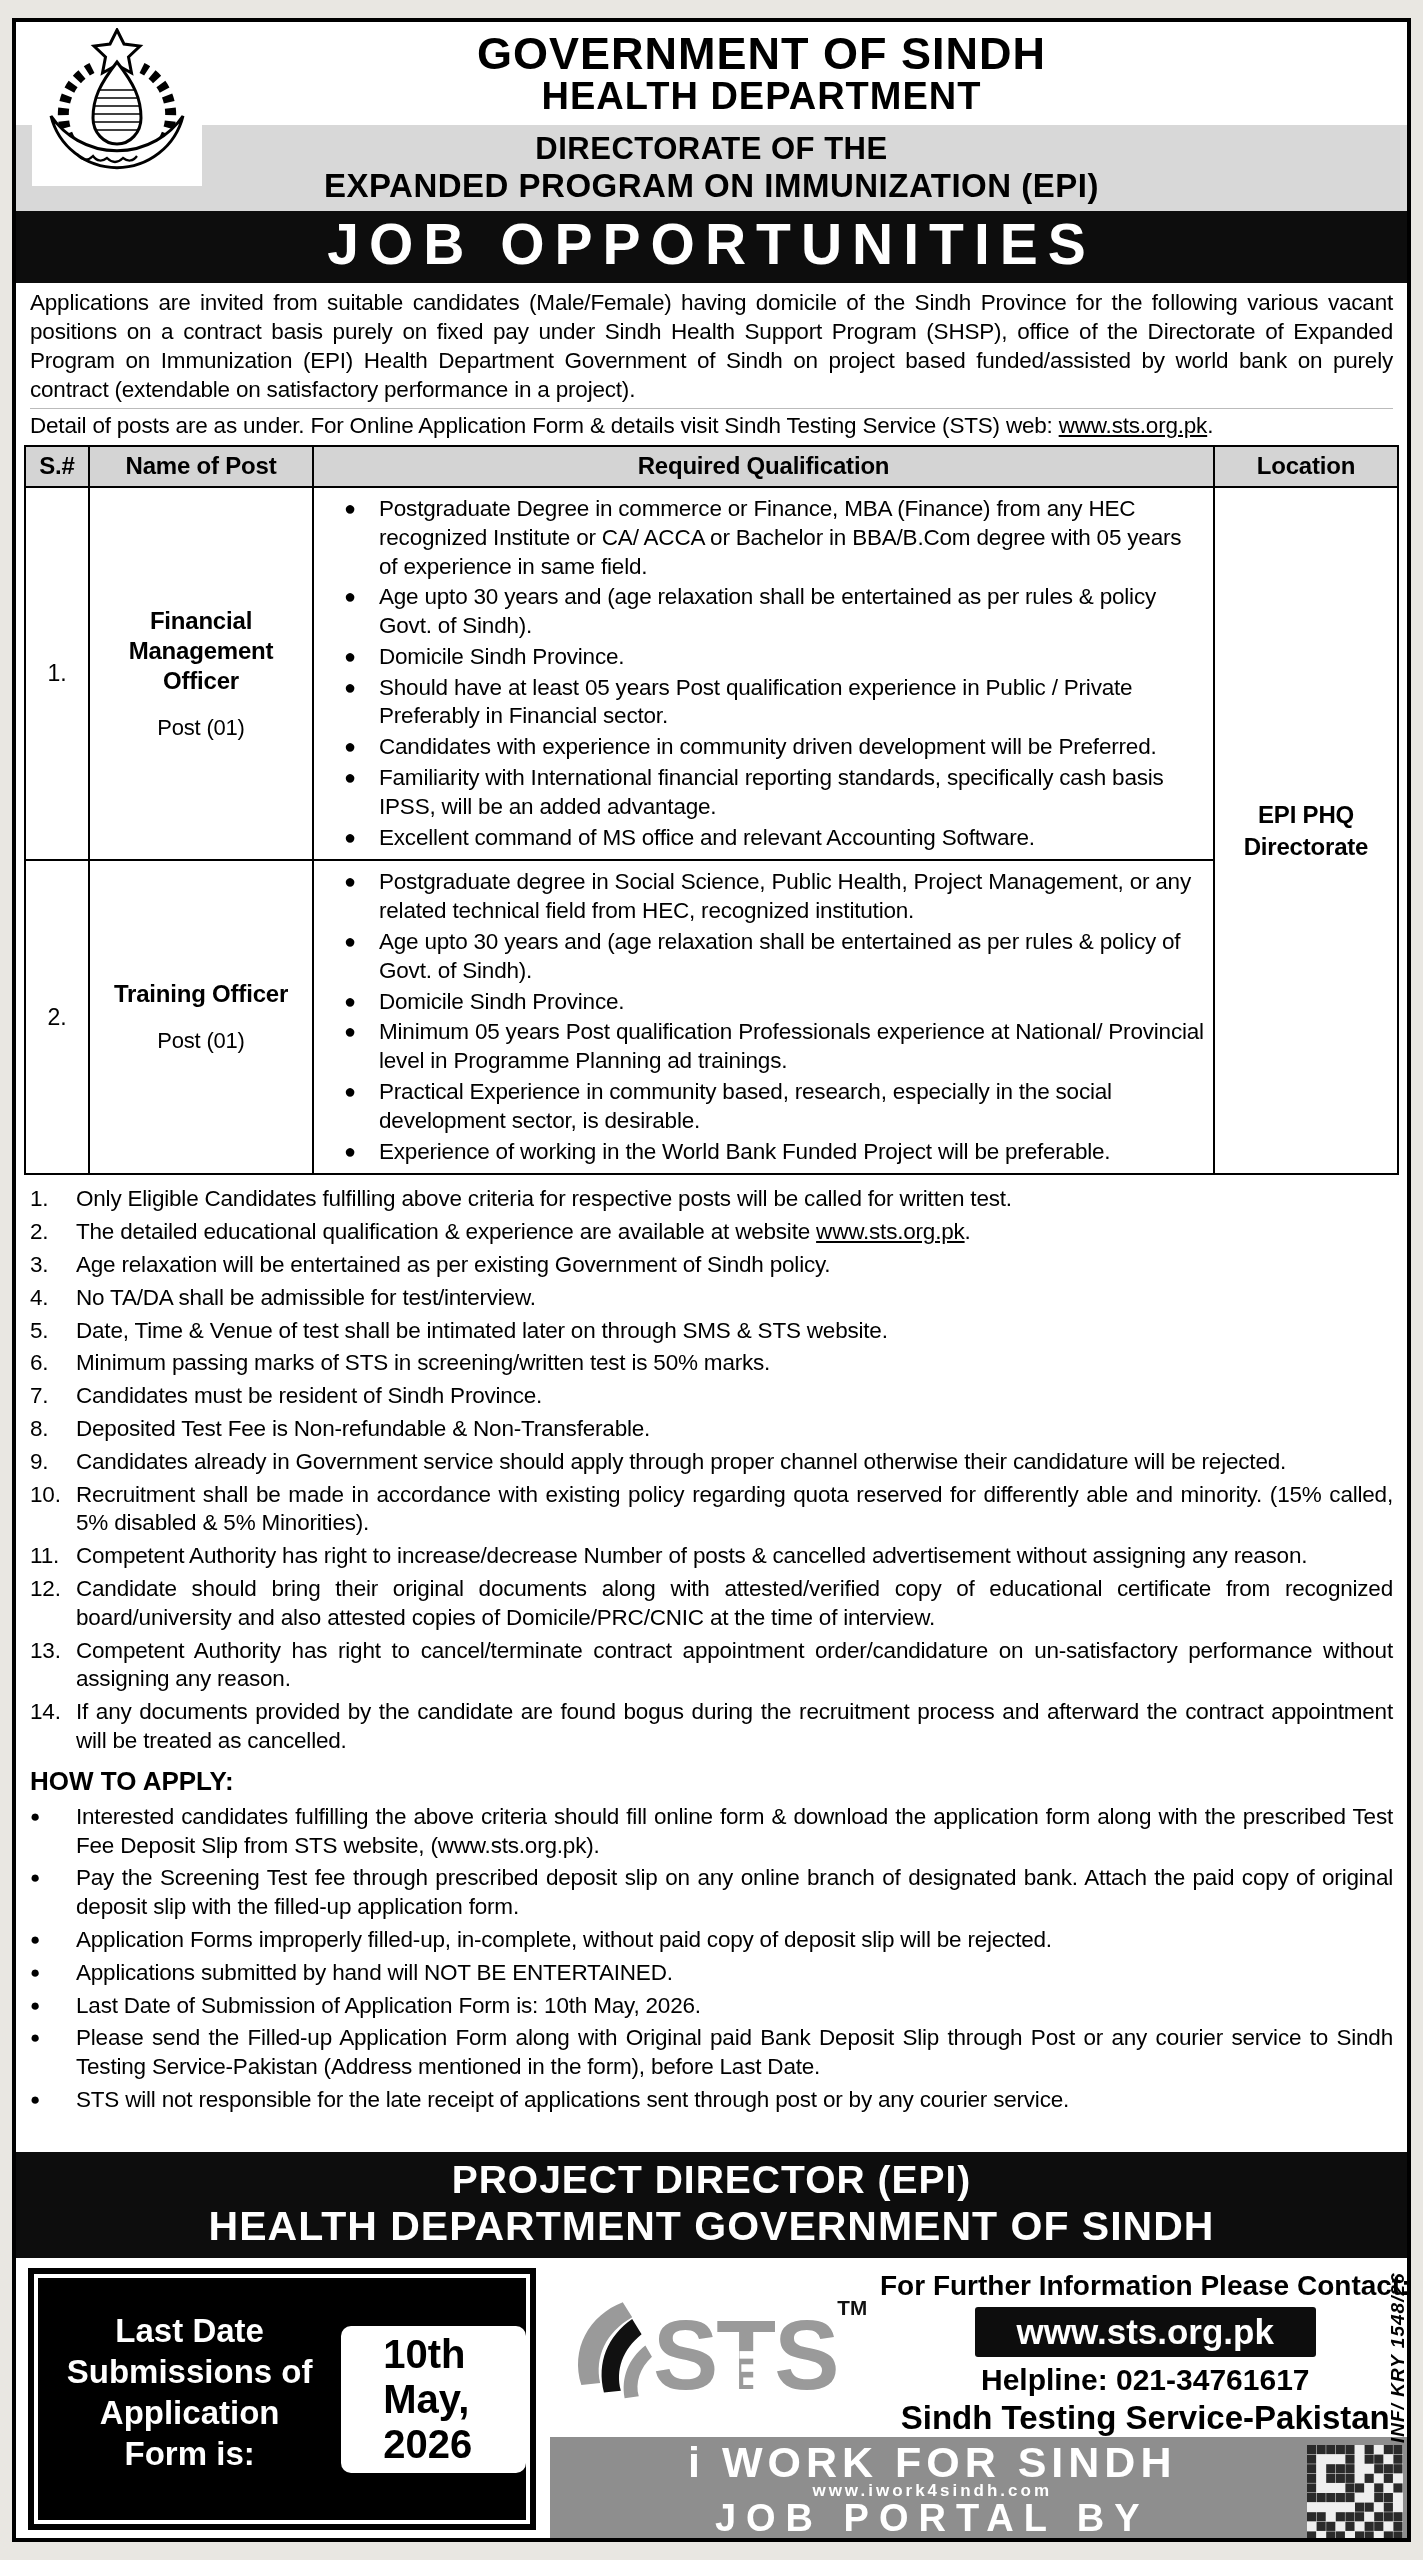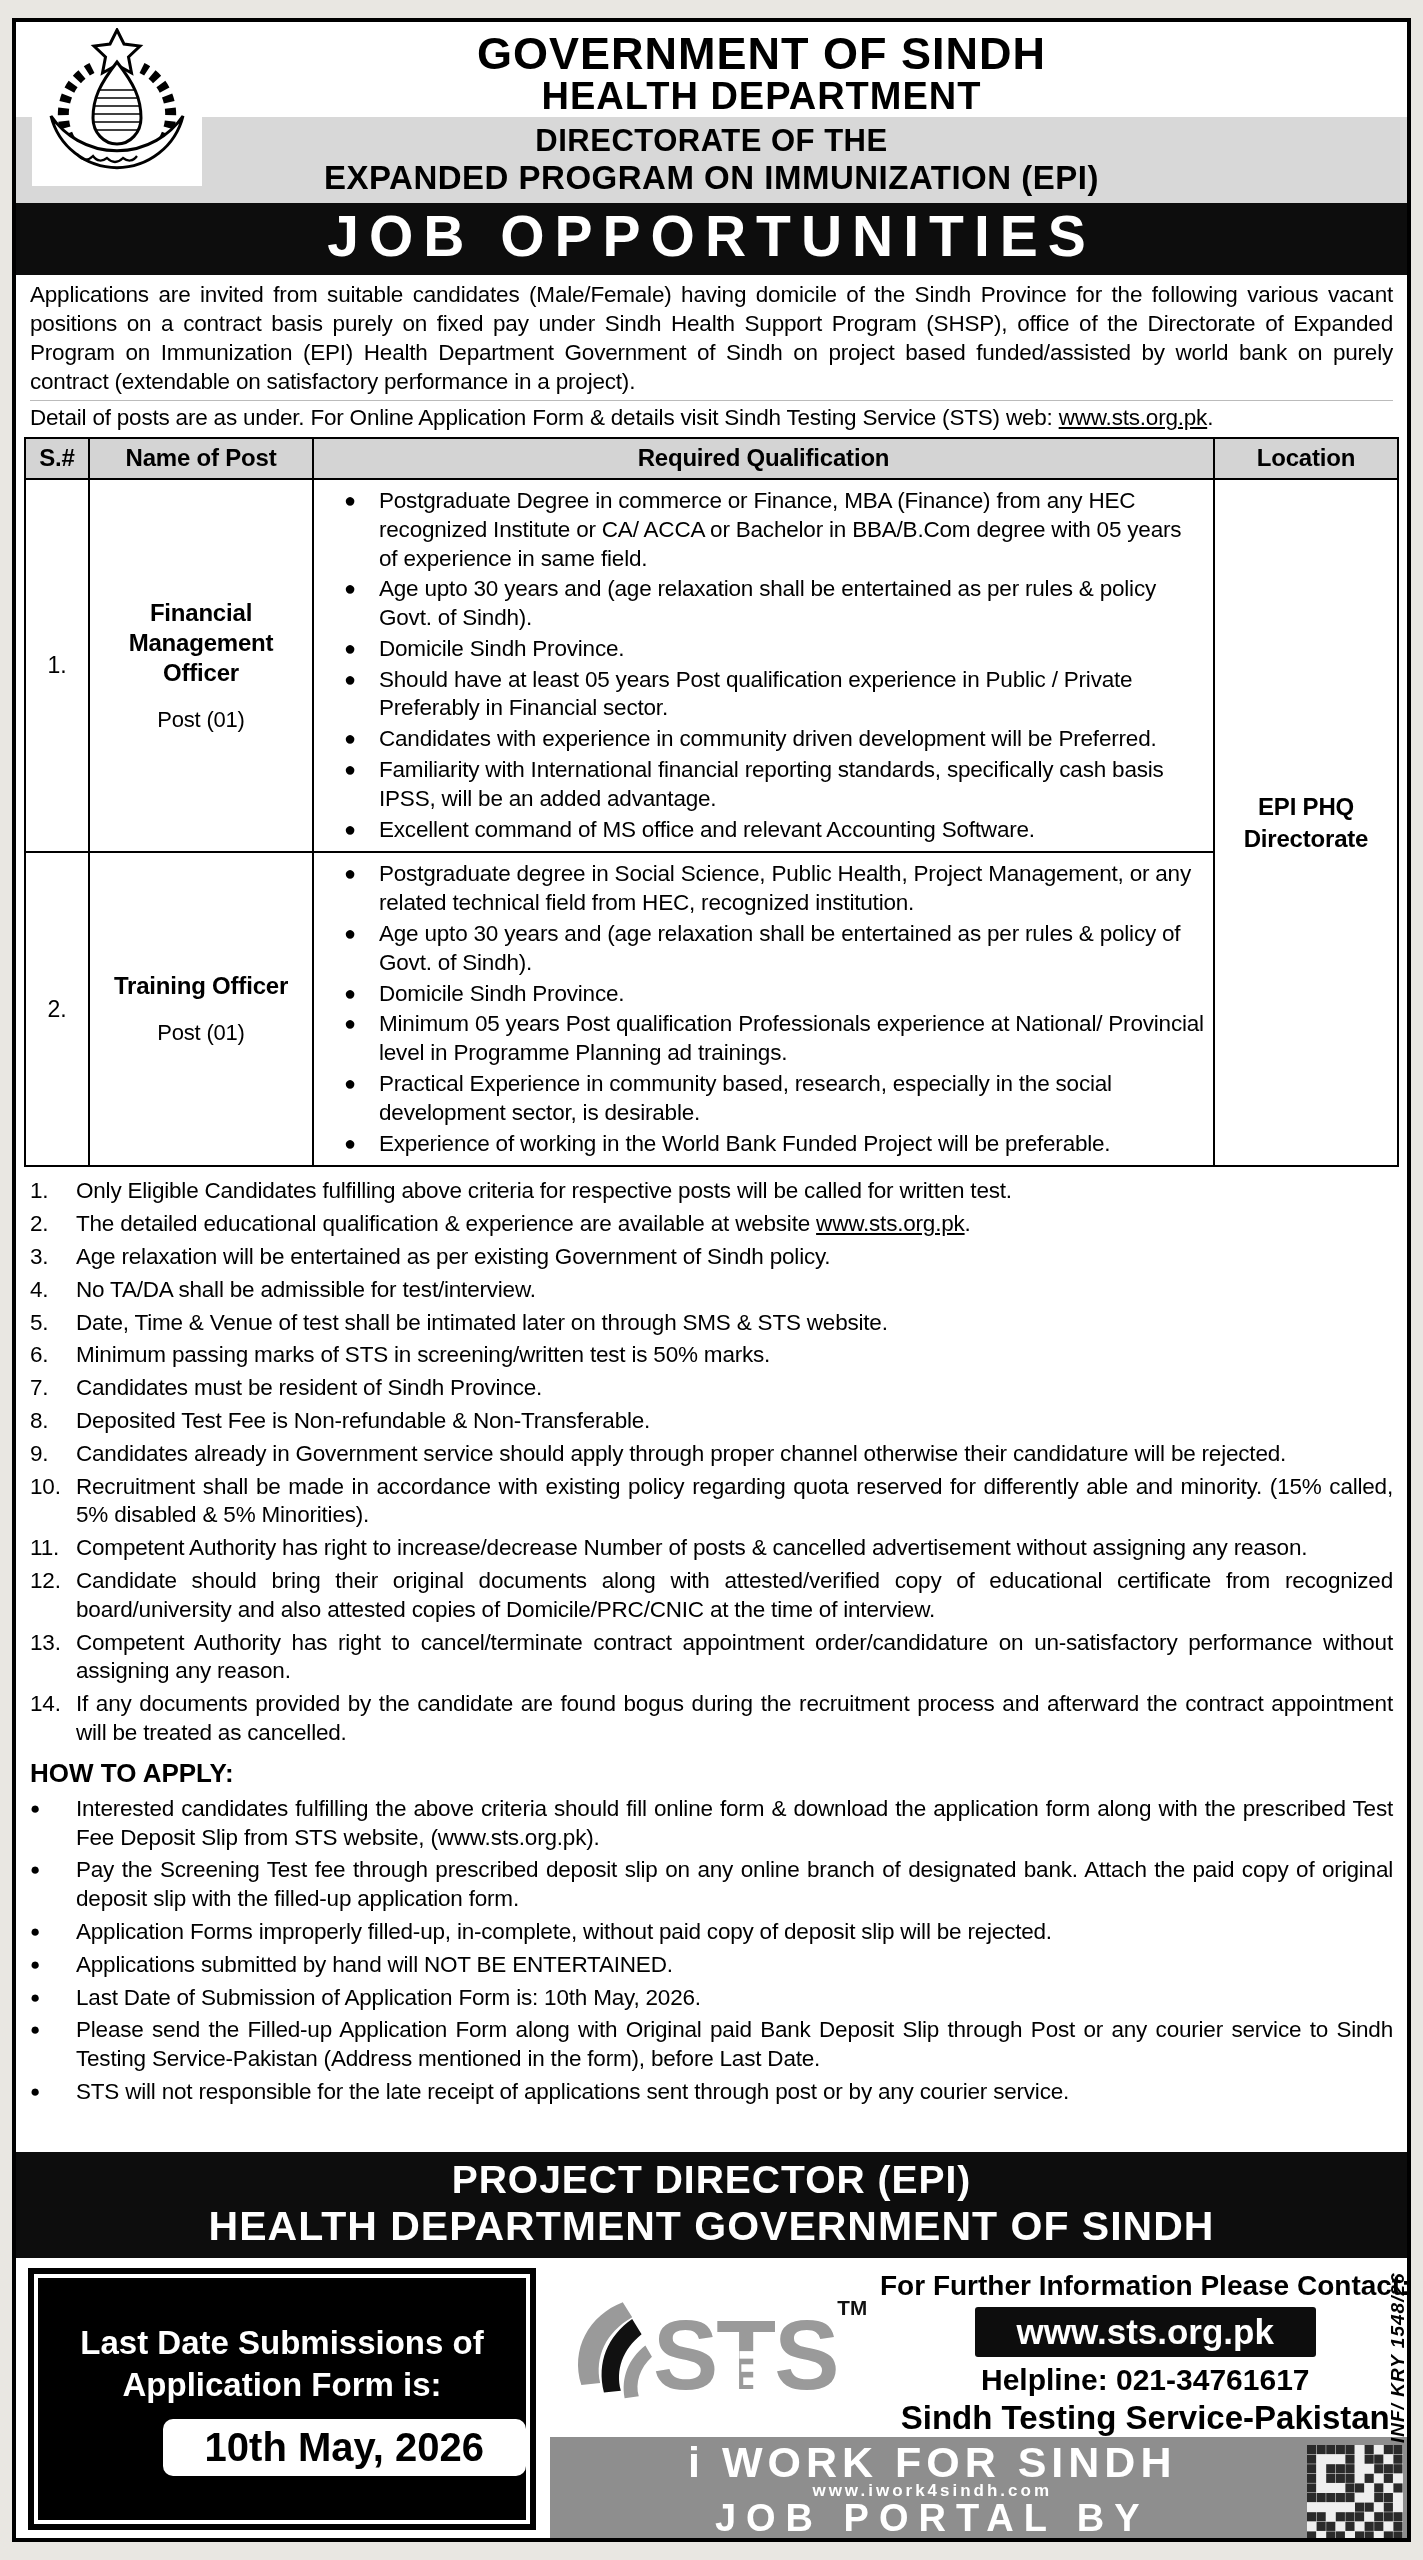--- a/index.html
+++ b/index.html
@@ -17,21 +17,21 @@
     background:#fff;
     border:4px solid #000;
     display:flex;flex-direction:column;
     overflow:hidden;
   }
   
   .hdr{position:relative;padding:6px 10px 0 10px;}
   .emblem-box{position:absolute;left:16px;top:6px;width:170px;height:158px;background:#fff;z-index:2;display:flex;align-items:flex-start;justify-content:center;}
   .gov-line{font-size:45px;font-weight:700;letter-spacing:1px;text-align:center;margin:2px 40px 0 140px;line-height:1.05;}
   .dept-line{font-size:38px;font-weight:700;letter-spacing:1px;text-align:center;margin:0 40px 0 140px;line-height:1.05;}
-  .grey-band{background:#d8d8d8;margin-top:0;padding:6px 0 6px 0;text-align:center;line-height:1.16;}
+  .grey-band{background:#d8d8d8;margin-top:8px;padding:6px 0 6px 0;text-align:center;line-height:1.16;}
   .grey-band .l1{font-size:31px;font-weight:700;letter-spacing:.5px;}
   .grey-band .l2{font-size:33px;font-weight:700;letter-spacing:.5px;}
   .job-banner{background:#0d0d0d;color:#fff;text-align:center;font-size:57px;font-weight:700;letter-spacing:10px;padding:4px 0 8px 0;line-height:1.05;}
   
   .bt{font-size:22.5px;line-height:1.28;letter-spacing:-0.2px;}
   .intro{margin:6px 14px 2px 14px;text-align:justify;}
   .detail-line{margin:2px 14px 4px 14px;border-top:1px solid #bbb;padding-top:3px;}
   .b{font-weight:400;}
   .u{text-decoration:underline;}
   
@@ -58,21 +58,21 @@
   .apply li{display:flex;margin:4px 0;}
   .apply .mk{flex:none;width:46px;font-size:17px;line-height:1.6;}
   .apply .ct{flex:1;text-align:justify;}
   
   .footer-banner{margin-top:auto;background:#0d0d0d;color:#fff;text-align:center;padding:6px 0 8px 0;line-height:1.15;}
   .footer-banner .f1{font-size:39px;font-weight:700;letter-spacing:1px;}
   .footer-banner .f2{font-size:41px;font-weight:700;letter-spacing:1px;}
   
   .bottom{position:relative;display:flex;gap:14px;padding:10px 26px 8px 12px;height:262px;}
   .ldate-outer{flex:none;width:496px;background:#000;border:6px solid #000;}
-  .ldate-inner{height:100%;border:4px solid #fff;background:#000;display:flex;flex-direction:column;align-items:flex-end;justify-content:center;box-sizing:border-box;}
+  .ldate-inner{height:100%;border:4px solid #fff;background:#000;display:flex;flex-direction:row;align-items:center;justify-content:center;box-sizing:border-box;}
   .ldate-label{color:#fff;font-size:33px;font-weight:700;text-align:center;line-height:1.25;margin-bottom:14px;padding:0 20px;}
   .ldate-value{background:#fff;color:#000;font-size:40px;font-weight:700;border-radius:10px;padding:6px 42px;}
   .bottom-right{flex:1;display:flex;flex-direction:column;}
   .br-top{display:flex;flex:1;}
   .sts-wrap{flex:none;width:330px;display:flex;align-items:center;justify-content:center;}
   .contact{flex:1;display:flex;flex-direction:column;align-items:center;justify-content:flex-start;padding-top:2px;}
   .contact-h{font-size:28px;font-weight:700;white-space:nowrap;}
   .web-box{background:#0d0d0d;color:#fff;font-size:35px;font-weight:700;padding:5px 42px;margin-top:5px;border-radius:3px;}
   .helpline{font-size:30px;font-weight:700;margin-top:6px;}
   .org-name{font-size:33px;font-weight:700;margin-top:2px;white-space:nowrap;}

